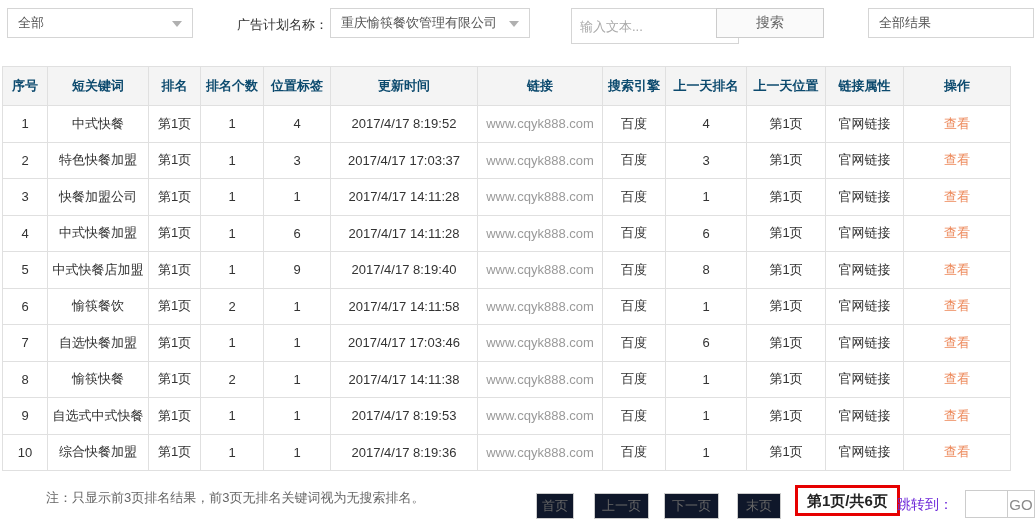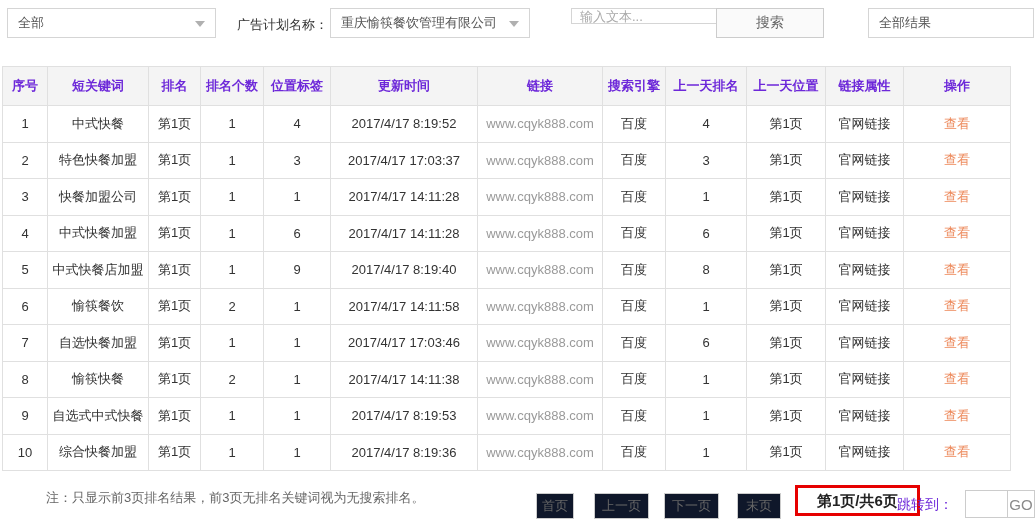--- a/index.html
+++ b/index.html
@@ -7,58 +7,58 @@
     font-family: "Liberation Sans", "DejaVu Sans", sans-serif; }
 
   
   .select-box { position: absolute; top: 8px; height: 30px; border: 1px solid #d5d5d5;
     background: #fff; display: flex; align-items: center; padding: 0 10px;
     font-size: 13px; color: #555; cursor: pointer; }
   .chevron { position: absolute; right: 10px; top: 12px; width: 0; height: 0;
     border-left: 5px solid transparent; border-right: 5px solid transparent;
     border-top: 6px solid #b0b0b0; }
   .top-label { position: absolute; top: 16px; font-size: 13px; color: #333; }
-  .text-input { position: absolute; top: 8px; height: 16px; border: 1px solid #d5d5d5;
+  .text-input { position: absolute; top: 8px; height: 36px; border: 1px solid #d5d5d5;
     padding: 4px 8px; font-size: 13px; color: #333; outline: none; }
   .text-input::placeholder { color: #aaa; }
   .search-btn { position: absolute; top: 8px; height: 30px; border: 1px solid #ccc;
     background: #fafafa; font-size: 14px; color: #666; cursor: pointer; }
 
   
   .rank-table { position: absolute; left: 2px; top: 66px; width: 1008px;
     border-collapse: collapse; table-layout: fixed; }
   .rank-table th { height: 39px; background: #f4f4f4; border: 1px solid #e0e0e0;
-    font-size: 13px; font-weight: bold; color: #6d28d9; text-align: center; }
+    font-size: 13px; font-weight: bold; color: #0c4a6e; text-align: center; }
   .rank-table td { height: 36.5px; border: 1px solid #e0e0e0; font-size: 13px;
     color: #333; text-align: center; background: #fff; }
   .rank-table td.col-link { color: #9a9a9a; }
   .rank-table td a.view { color: #ed8a5c; text-decoration: none; cursor: pointer; }
 
   
   .note { position: absolute; left: 5px; top: 489px; font-size: 13px; color: #666; margin-left: 41px; }
   .pg-btn { position: absolute; top: 493px; height: 26px; line-height: 24px;
     text-align: center; border: 1px solid #ccc; background: #0f172a; font-size: 13px;
     color: #666; cursor: pointer; }
   .page-indicator { position: absolute; left: 795px; top: 485px; height: 31px;
-    line-height: 25px; padding: 0 19px; border: 3px solid #e60000; font-size: 15px;
+    line-height: 25px; padding: 0 9px; border: 3px solid #e60000; font-size: 15px;
     font-weight: bold; color: #222; background: #fff; }
   .jump-label { position: absolute; left: 897px; top: 496px; font-size: 14px;
     font-weight: normal; color: #6d28d9; }
   .jump-wrap { position: absolute; left: 965px; top: 490px; height: 28px; width: 70px;
     border: 1px solid #ccc; display: flex; background: #fff; }
   .jump-wrap input { border: none; outline: none; width: 41px; height: 100%;
     font-size: 13px; padding: 0 4px; }
   .jump-wrap .go { flex: 1; border-left: 1px solid #ccc; color: #8a8a8a;
     font-size: 15px; display: flex; align-items: center; justify-content: center;
     cursor: pointer; }
 </style>
 </head>
 <body>
 
-<div class="select-box" style="left:7px; width:209px;">
+<div class="select-box" style="left:7px; width:186px;">
   <span>全部</span>
   <span class="chevron"></span>
 </div>
 
 <span class="top-label" style="left:237px;">广告计划名称：</span>
 
 <div class="select-box" style="left:330px; width:200px;">
   <span>重庆愉筷餐饮管理有限公司</span>
   <span class="chevron"></span>
 </div>

